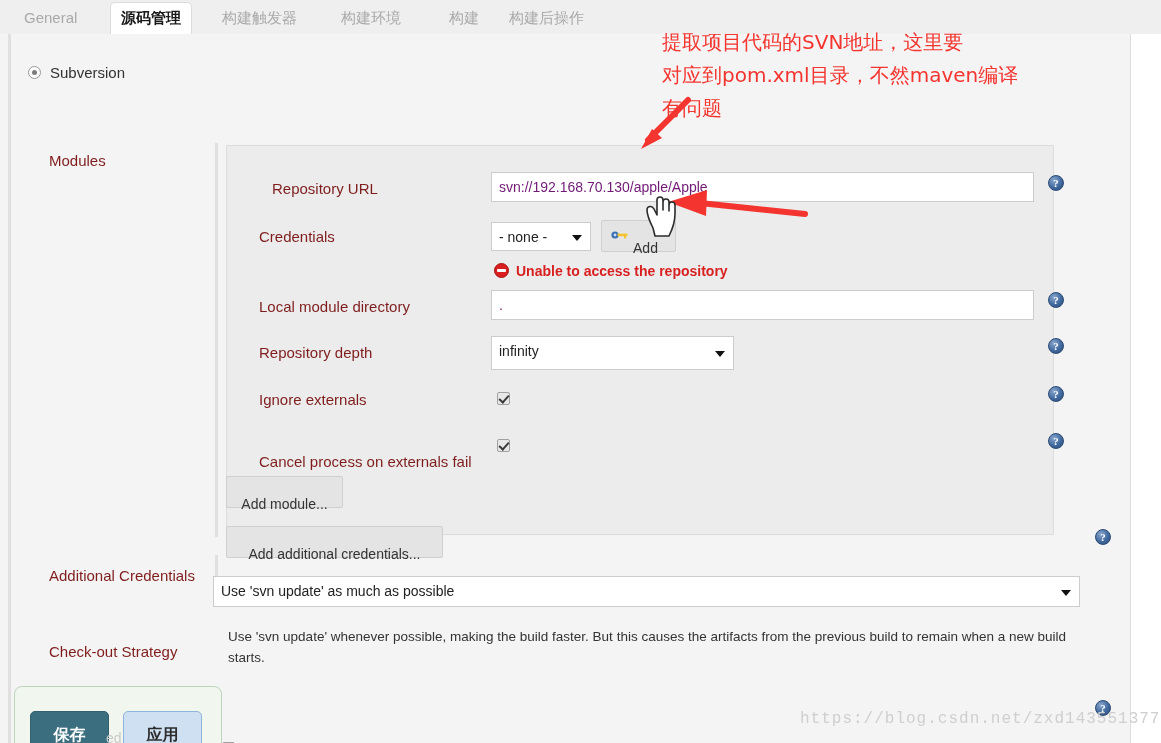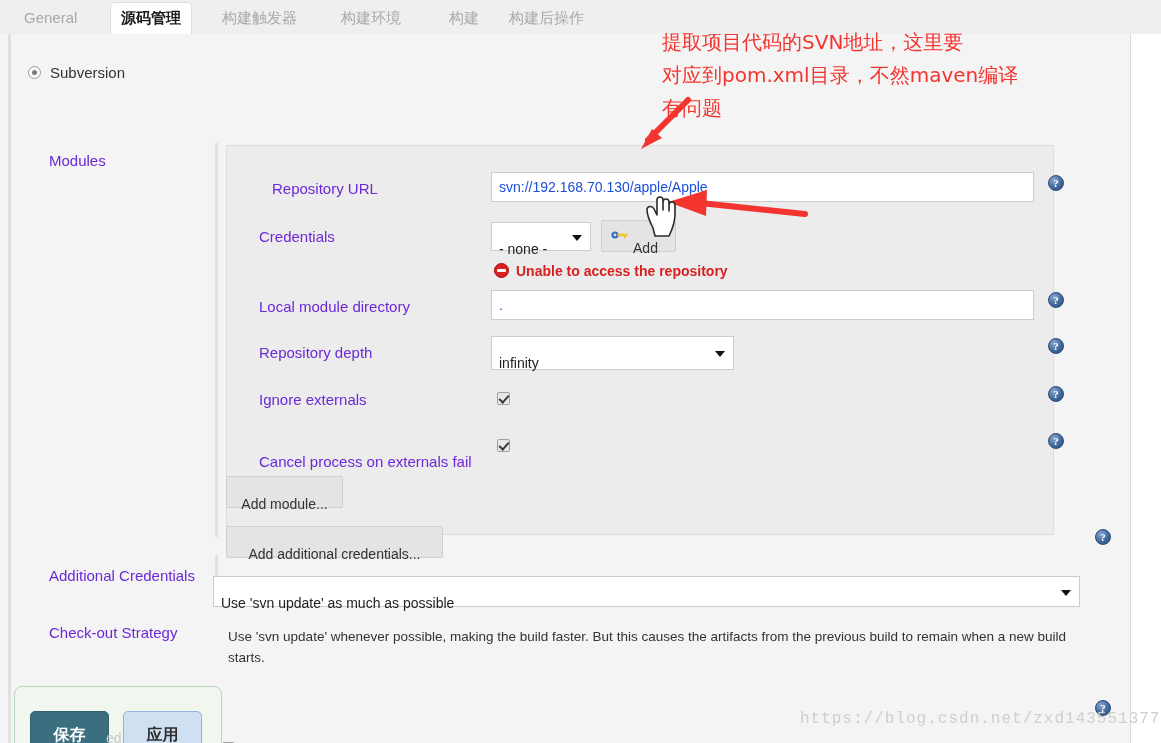--- a/index.html
+++ b/index.html
@@ -71,21 +71,21 @@
     left: 3px; top: 3px; width: 5px; height: 5px;
     border-radius: 50%; background: #7c7c7c;
   }
   .scm-radio-label {
     margin-left: 9px; font-size: 15px; color: #333;
   }
 
   
   .row-label {
     position: absolute;
-    font-size: 15px; color: #6d28d9;
+    font-size: 15px; color: #7f1d1d;
     white-space: nowrap;
   }
   .sepbar {
     position: absolute;
     width: 3px; background: #e0e0e0;
   }
 
   .modules-panel {
     position: absolute;
     left: 226px; top: 111px;
@@ -93,32 +93,32 @@
     background: #ececec;
     border: 1px solid #dcdcdc;
     box-sizing: border-box;
   }
 
   .txtinput {
     position: absolute;
     background: #ffffff;
     border: 1px solid #ccc;
     box-sizing: border-box;
-    font-size: 14px; color: #1d4ed8;
+    font-size: 14px; color: #701a75;
     padding: 0 7px;
     line-height: 28px;
     white-space: nowrap; overflow: hidden;
   }
   .selectbox {
     position: absolute;
     background: #ffffff;
     border: 1px solid #ccc;
     box-sizing: border-box;
     font-size: 14px; color: #222;
-    padding: 12px 7px;
+    padding: 0 7px;
     line-height: 28px;
     cursor: pointer;
     white-space: nowrap;
   }
   .caret {
     position: absolute; right: 8px; top: 50%;
     margin-top: -2px;
     width: 0; height: 0;
     border-left: 5px solid transparent;
     border-right: 5px solid transparent;
@@ -373,21 +373,21 @@
     <div class="checkbox" style="left:497px; top:405px;"></div>
     <div class="help-icon" style="left:1048px; top:399px;">?</div>
 
     <div class="btn flat" style="left:226px; top:442px; width:117px; height:32px; line-height:30px;">Add module...</div>
 
     <div class="row-label" style="left:49px; top:533px;">Additional Credentials</div>
     <div class="sepbar" style="left:215px; top:521px; height:44px;"></div>
     <div class="btn flat" style="left:226px; top:492px; width:217px; height:32px; line-height:30px;">Add additional credentials...</div>
     <div class="help-icon" style="left:1095px; top:495px;">?</div>
 
-    <div class="row-label" style="left:49px; top:590px;">Check-out Strategy</div>
+    <div class="row-label" style="left:49px; top:609px;">Check-out Strategy</div>
     <div class="selectbox" style="left:213px; top:542px; width:867px; height:31px; line-height:29px;">
       <span>Use 'svn update' as much as possible</span>
       <span class="caret"></span>
     </div>
     <div class="helptext" style="left:228px; top:592px;">Use 'svn update' whenever possible, making the build faster. But this causes the artifacts from the previous build to remain when a new build starts.</div>
     <div class="help-icon" style="left:1095px; top:666px;">?</div>
 
     <div class="checkbox" style="left:222px; top:708px;"></div>
 
     <div class="savebar">

